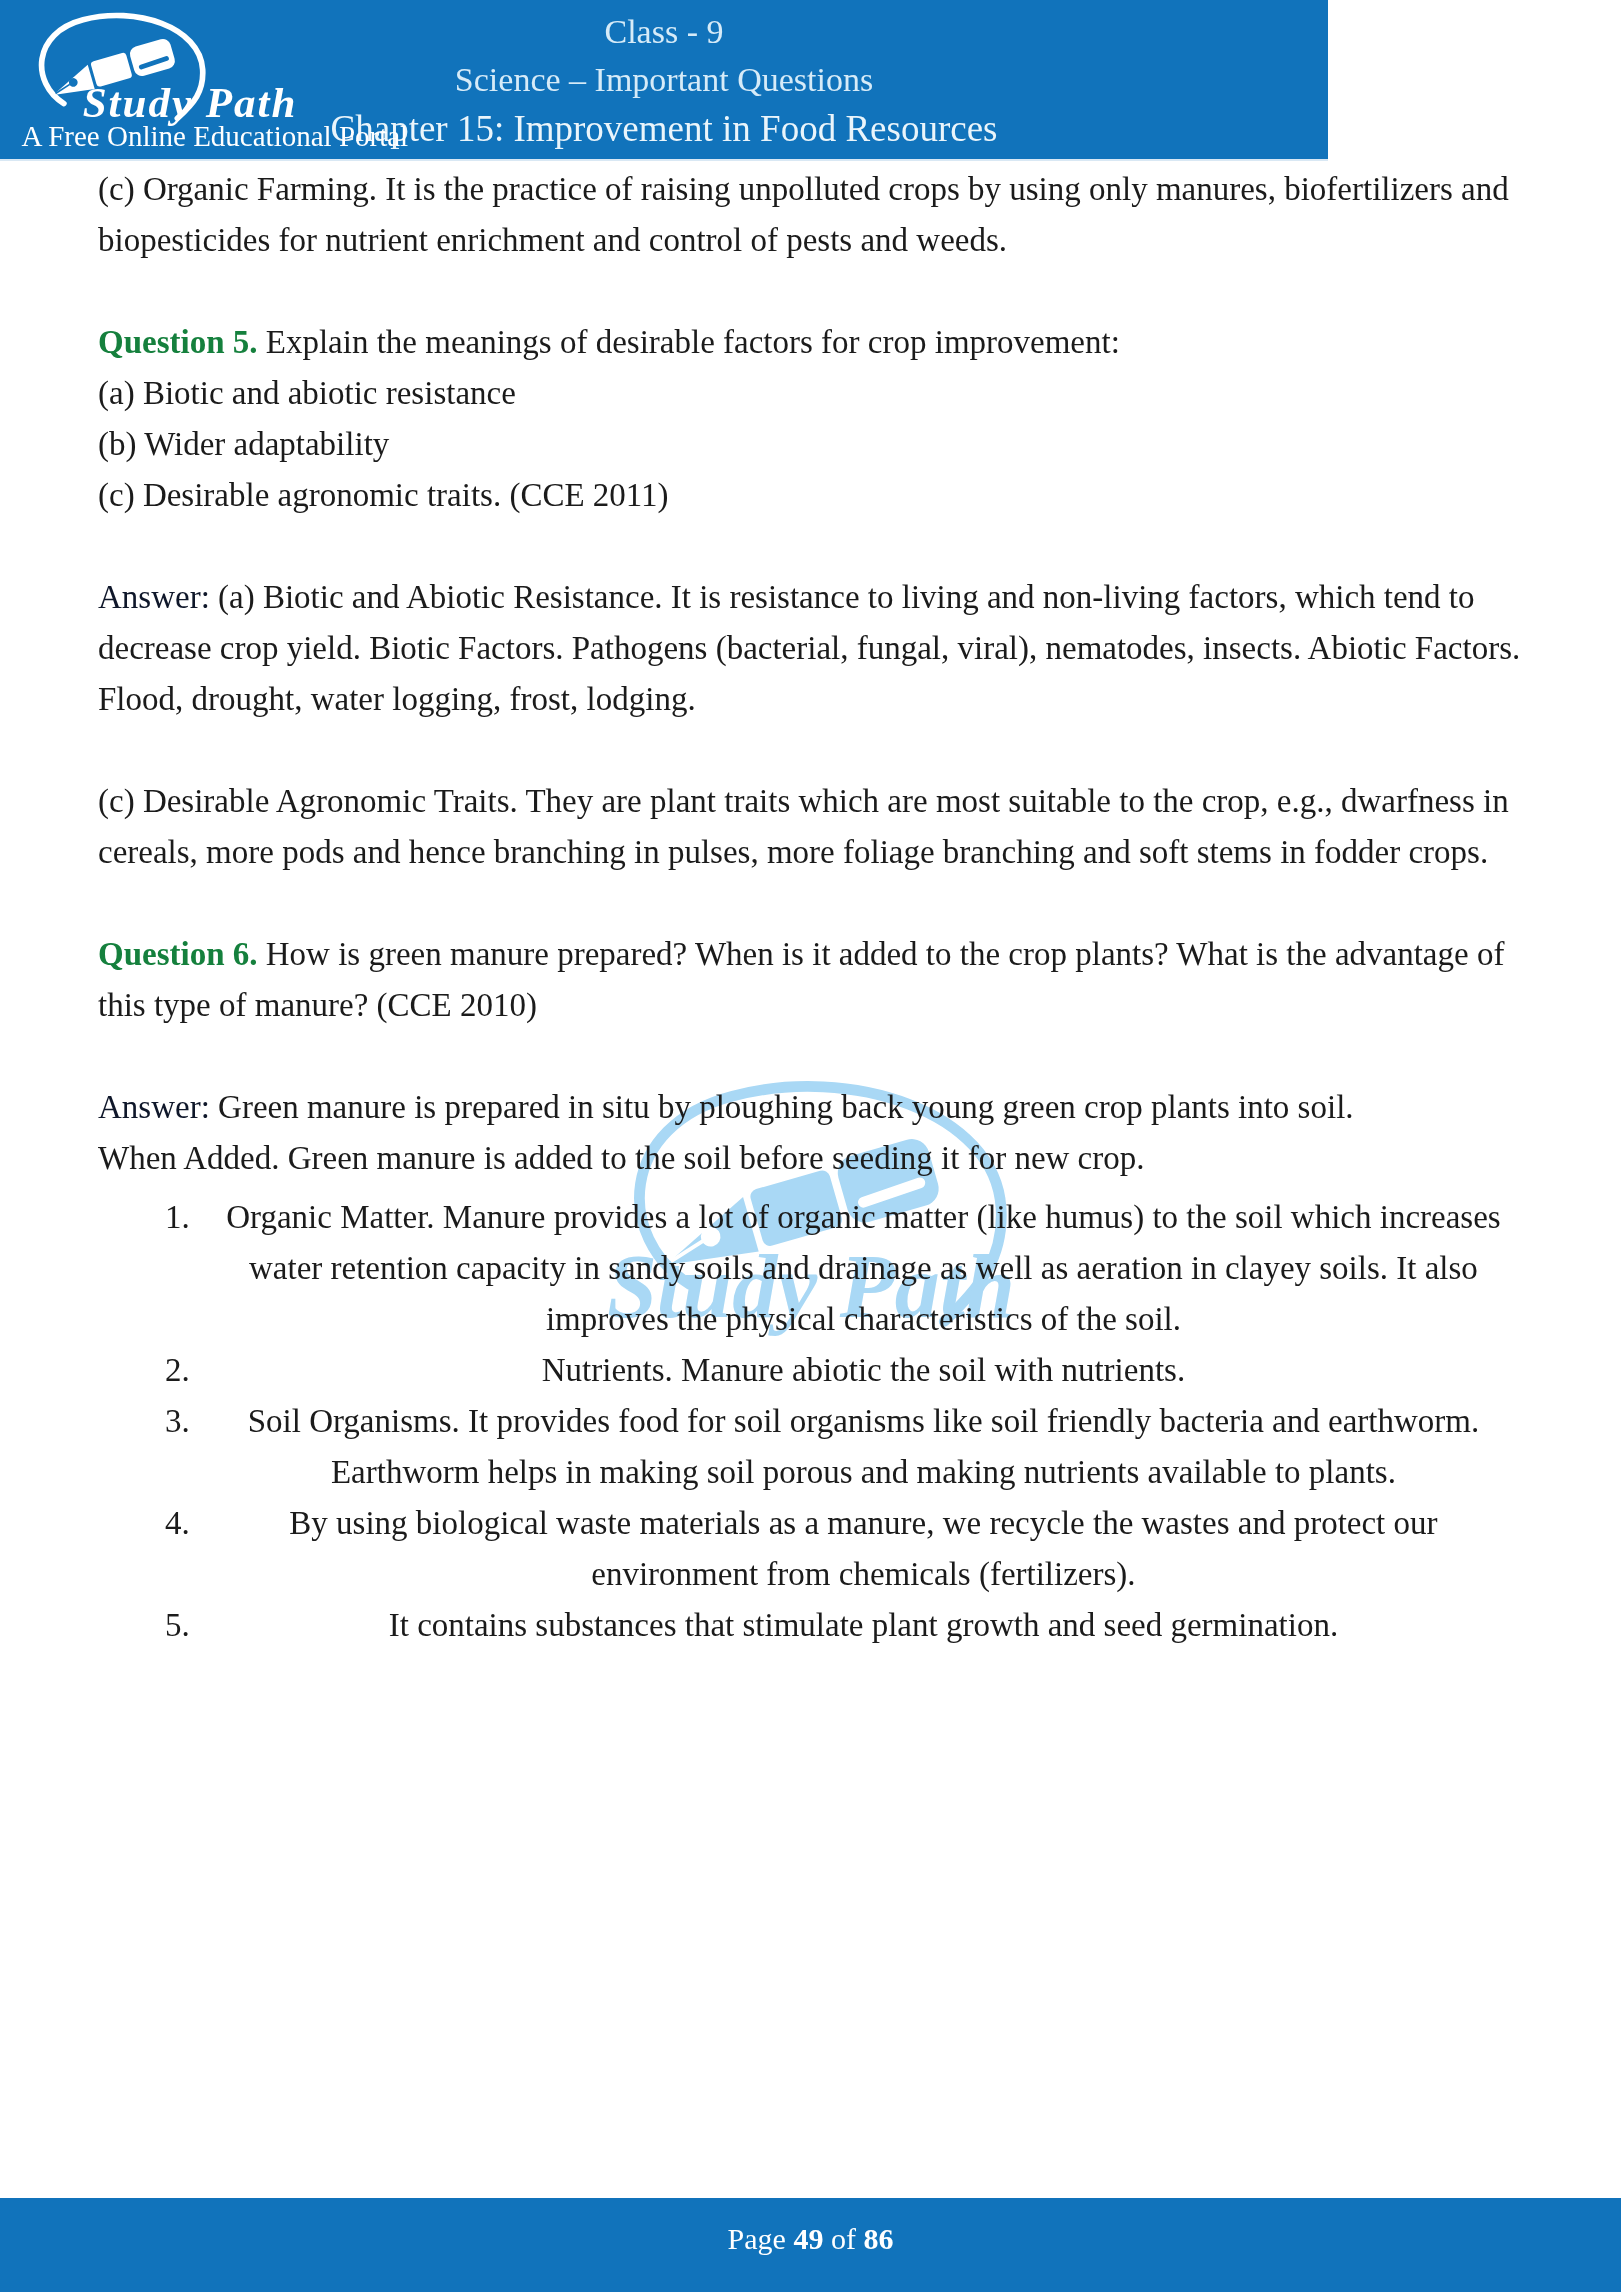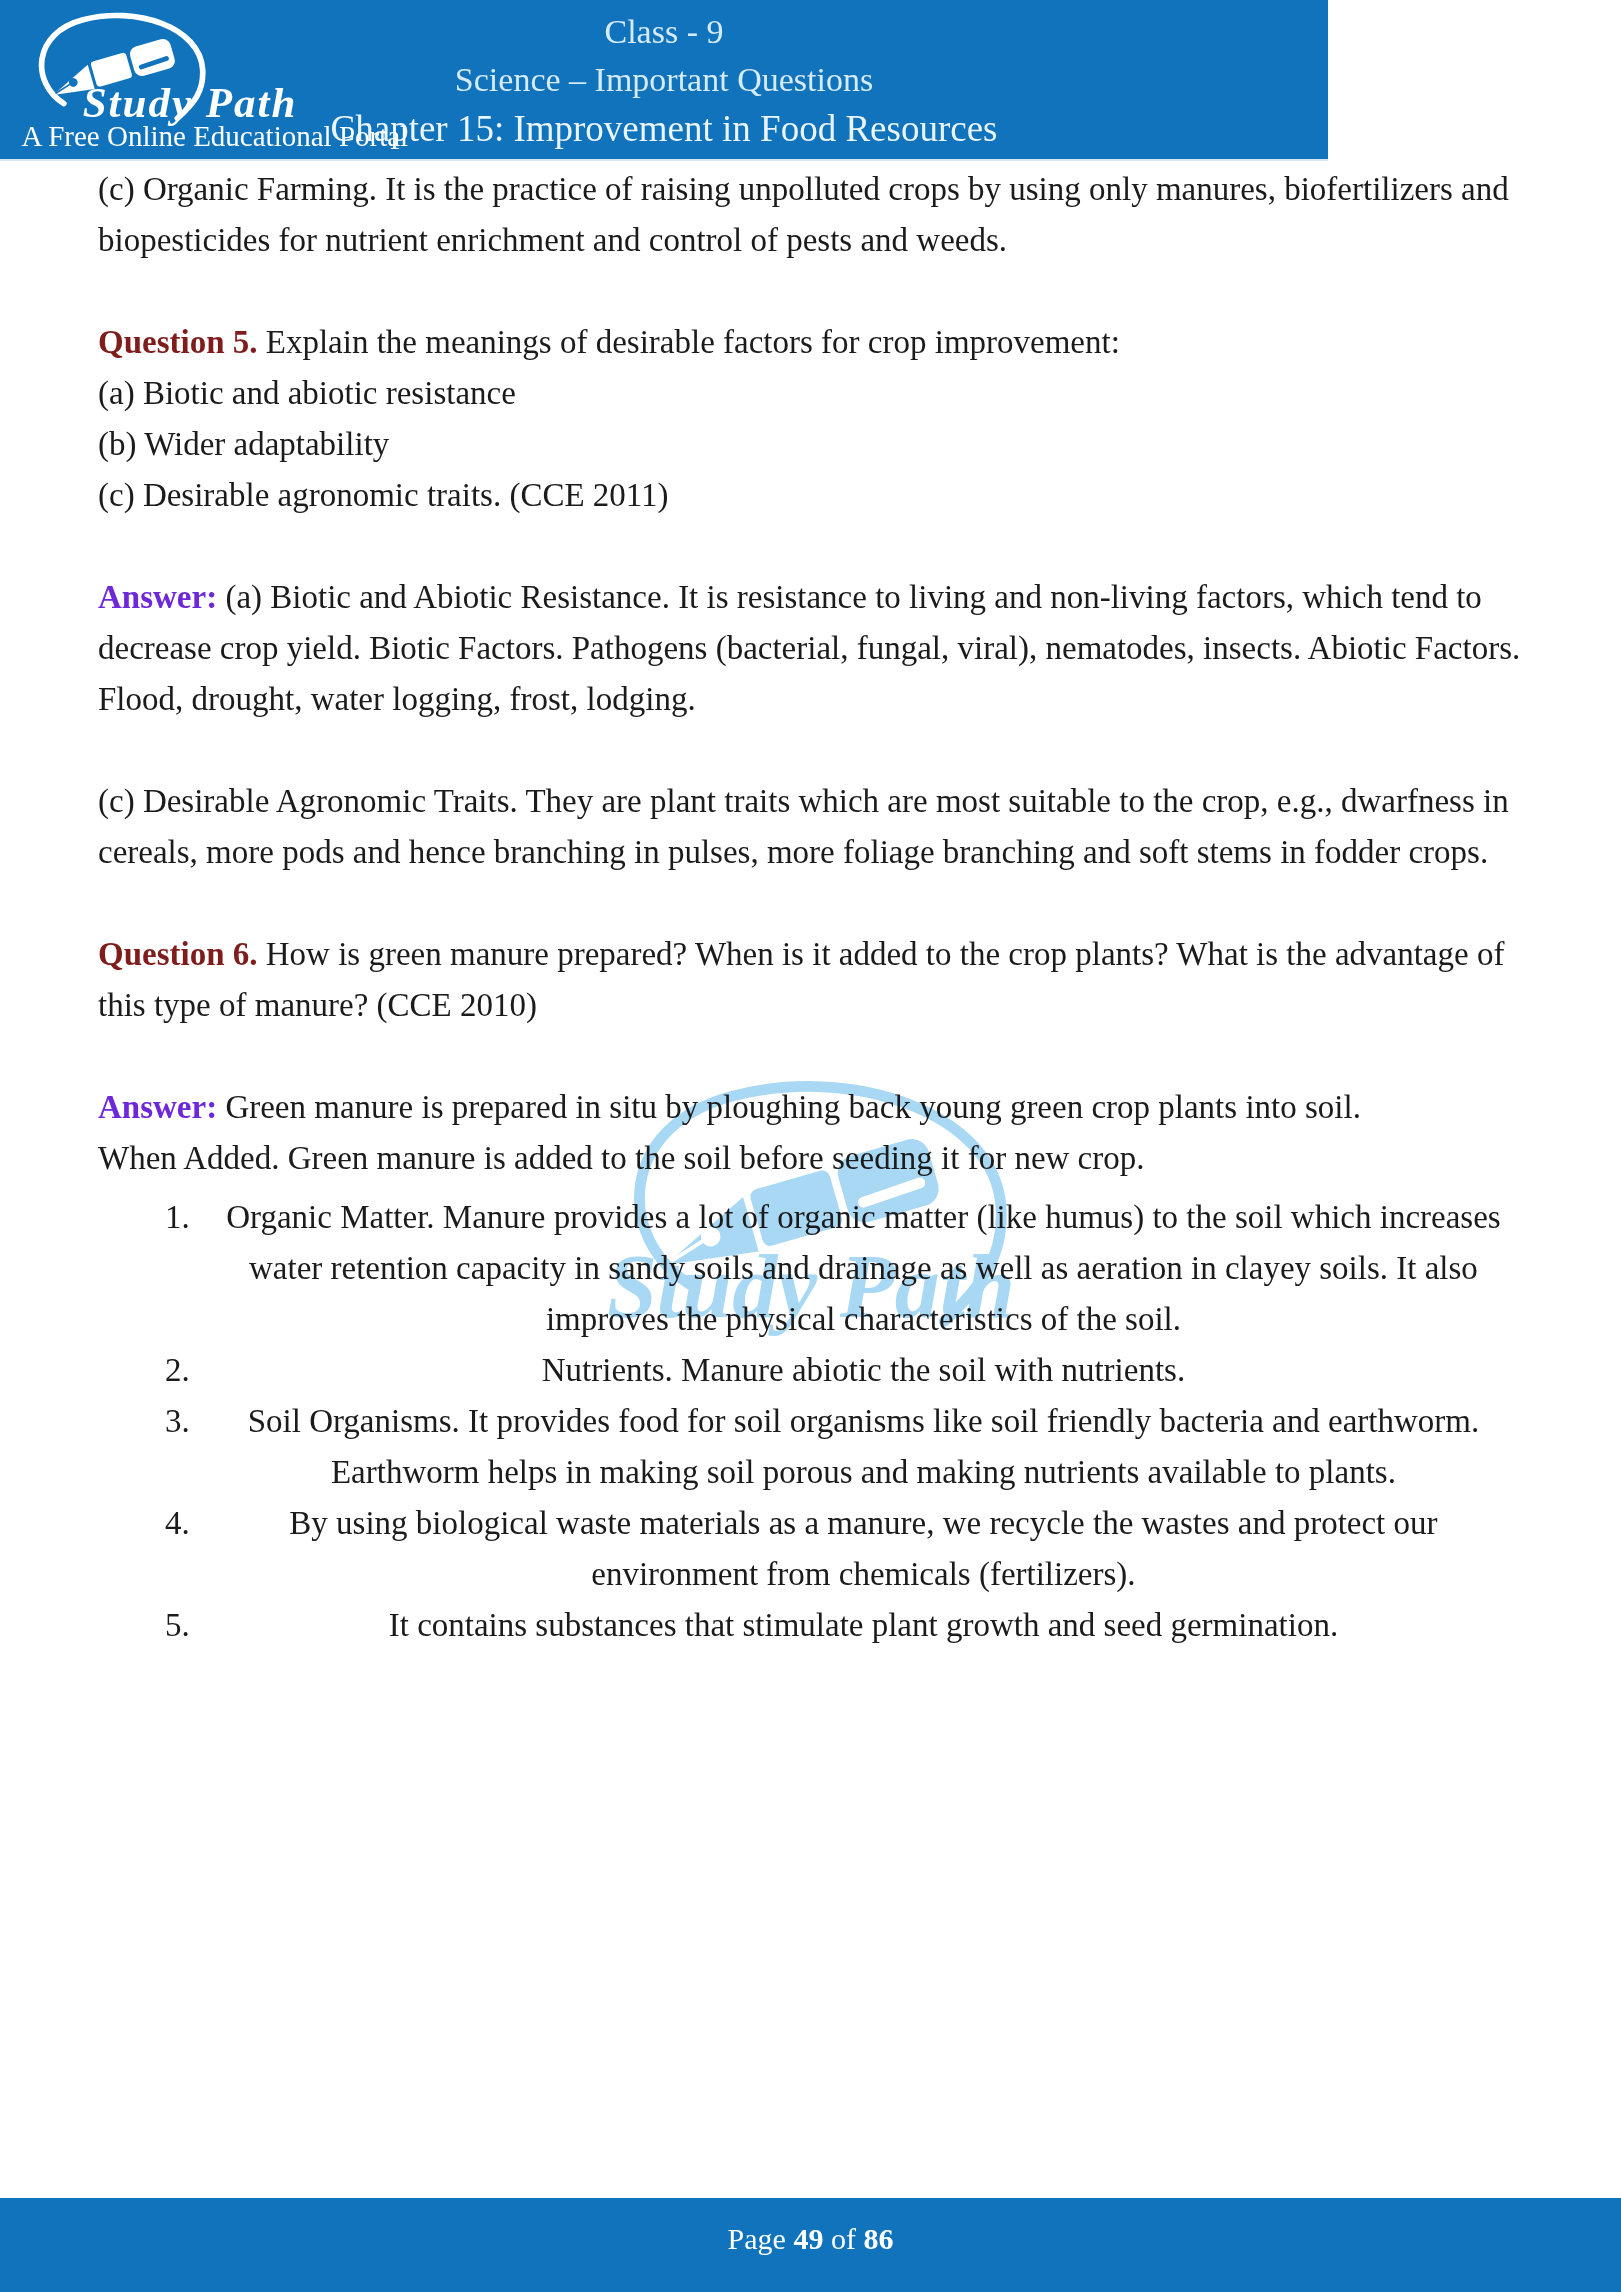--- a/index.html
+++ b/index.html
@@ -41,22 +41,22 @@
   }
   
   main{
     position:absolute;top:158px;left:0;width:1621px;z-index:1;
     padding:5.9px 98px 0 98px;box-sizing:border-box;
     font-size:33px;line-height:51px;
   }
   main p,.options,main ol{margin:0 0 51px 0;}
   .no-gap{margin-bottom:0 !important;}
   .tight{margin-bottom:7.8px !important;}
-  .q-label{font-weight:bold;color:#7f1d1d;}
-  .ans-label{font-weight:bold;color:#6d28d9;}
+  .q-label{font-weight:bold;color:#15803d;}
+  .ans-label{font-weight:normal;color:#0f172a;}
   .line-block{display:block;}
   main ol{padding-left:100px;text-align:center;}
   main li{padding-left:5.9px;}
   
   .bottombar{
     position:absolute;left:0;bottom:0;width:1621px;height:95px;
     background:#1173BB;z-index:2;text-align:center;
     color:#ffffff;font-size:30px;padding-top:23.5px;box-sizing:border-box;margin-top:24px;
   }
   .bottombar b{font-weight:bold;}

